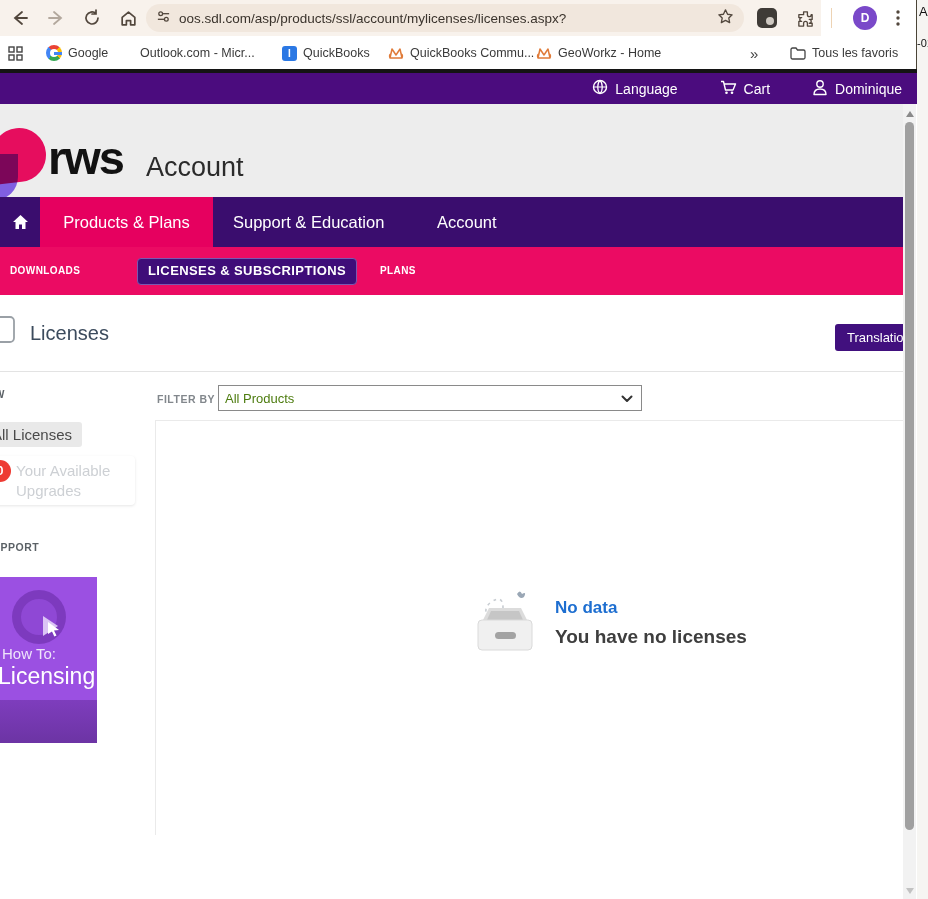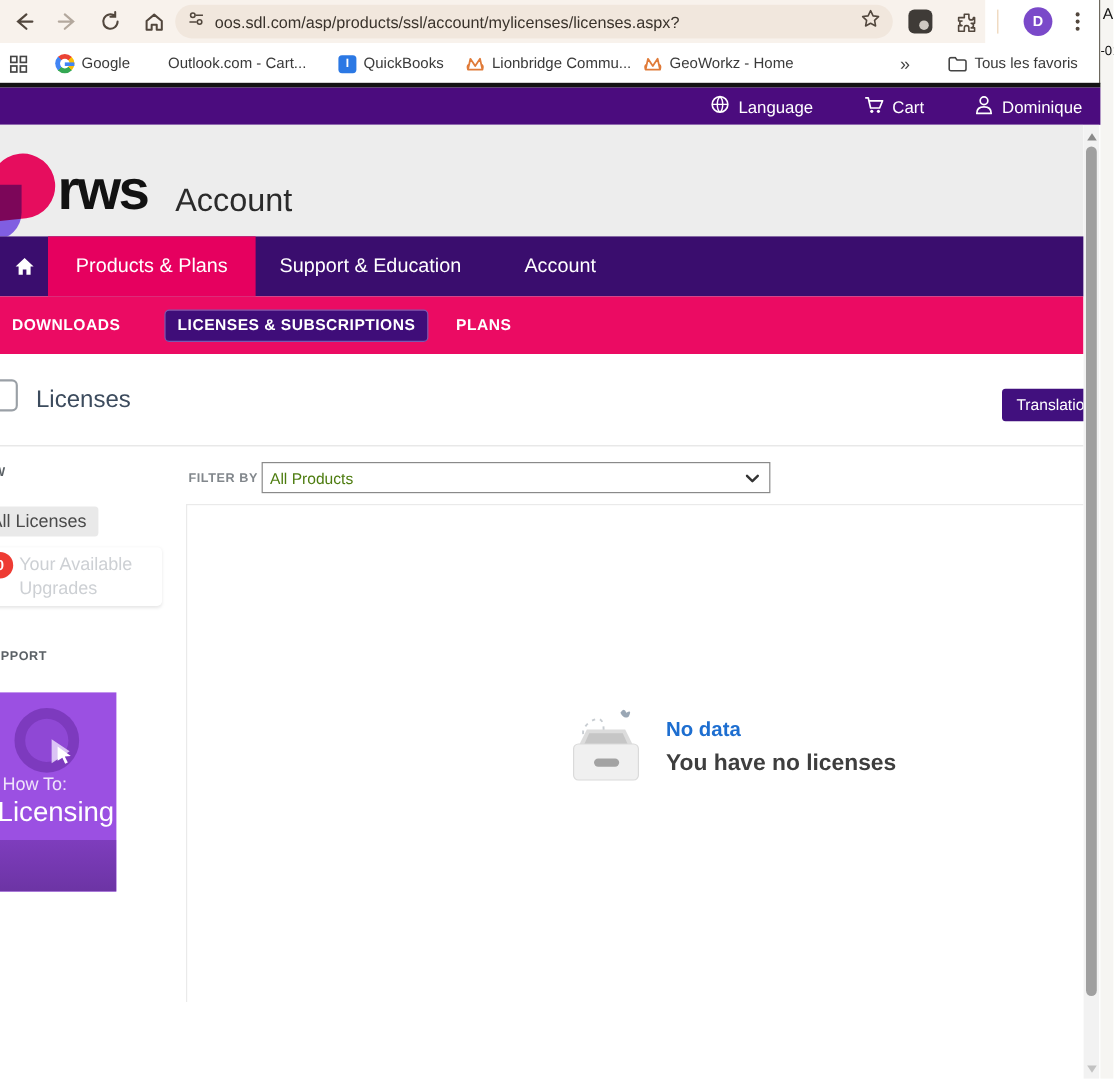--- a/index.html
+++ b/index.html
@@ -49,21 +49,21 @@
   .logo-product { left:146px; top:48px; font-size:27px; font-weight:300; color:#2b2b2b; }
 
   .main-nav { left:0; top:93px; width:927px; height:50px; background:#3a0d6e; color:#fff; }
   .nav-home { left:0; top:0; width:40px; height:50px; display:flex; align-items:center; justify-content:center; }
   .nav-tab-active { left:40px; top:0; width:173px; height:50px; background:#e6005f; display:flex; align-items:center; justify-content:center; }
   .nav-label { font-size:16.5px; font-weight:500; }
   .nav-item2 { left:233px; top:0; height:50px; line-height:50px; }
   .nav-item3 { left:437px; top:0; height:50px; line-height:50px; }
 
   .sub-nav { left:0; top:143px; width:903px; height:48px; background:#eb0b63; color:#fff; }
-  .sn-item { position:absolute; top:0; height:48px; line-height:48px; font-size:13px; font-weight:600; letter-spacing:.4px; }
+  .sn-item { position:absolute; top:0; height:48px; line-height:48px; font-size:10px; font-weight:600; letter-spacing:.4px; }
   .sn-active { position:absolute; left:137px; top:11px; height:27px; line-height:24px; padding:0 10px; background:#3f0d79; border:1.5px solid #7a58b0; border-radius:4px; font-size:13px; font-weight:600; letter-spacing:.4px; }
 
   .page-title { left:30px; top:218px; font-size:20px; font-weight:500; color:#3c4b5d; }
   .title-icon { left:-14px; top:210px; color:#9aa0a6; }
   .translation-btn { left:835px; top:220px; height:27px; line-height:27px; padding:0 12px; background:#41107e; color:#fff; font-size:13px; border-radius:3px; white-space:nowrap; }
   .head-divider { left:0; top:267px; width:903px; height:1px; background:#e3e3e3; }
 
   .filter-label { left:157px; top:289px; font-size:10.5px; font-weight:bold; letter-spacing:.5px; color:#82878c; }
   .filter-select { left:218px; top:281px; width:424px; height:26px; border:1px solid #8a8a8a; background:#fff; display:flex; align-items:center; padding:0 8px 0 6px; font-size:13px; color:#4d7c0f; }
   .filter-select .val { flex:1; }
@@ -173,33 +173,33 @@
       </span>
     <span>Google</span>
   </div>
   <div class="bm-item" style="left:120px">
     <span class="bm-ico ms-icon">
         <i></i>
         <i></i>
         <i></i>
         <i></i>
       </span>
-    <span>Outlook.com - Cart...</span>
+    <span>Outlook.com - Micr...</span>
   </div>
   <div class="bm-item" style="left:282px">
     <span class="qb-icon">I</span>
     <span>QuickBooks</span>
   </div>
   <div class="bm-item" style="left:388px">
     <span class="bm-ico">
       <svg width="16" height="14" viewBox="0 0 16 14">
           <path d="M2 12 L4 3 L8 9 L12 3 L14 12 Z M2 12 Q1 9 2.5 8 M14 12 Q15 9 13.5 8" stroke="#e07b39" stroke-width="1.5" fill="none" stroke-linejoin="round"></path>
         </svg>
     </span>
-    <span>Lionbridge Commu...</span>
+    <span>QuickBooks Commu...</span>
   </div>
   <div class="bm-item" style="left:536px">
     <span class="bm-ico">
       <svg width="16" height="14" viewBox="0 0 16 14">
           <path d="M2 12 L4 3 L8 9 L12 3 L14 12 Z M2 12 Q1 9 2.5 8 M14 12 Q15 9 13.5 8" stroke="#e07b39" stroke-width="1.5" fill="none" stroke-linejoin="round"></path>
         </svg>
     </span>
     <span>GeoWorkz - Home</span>
   </div>
 

